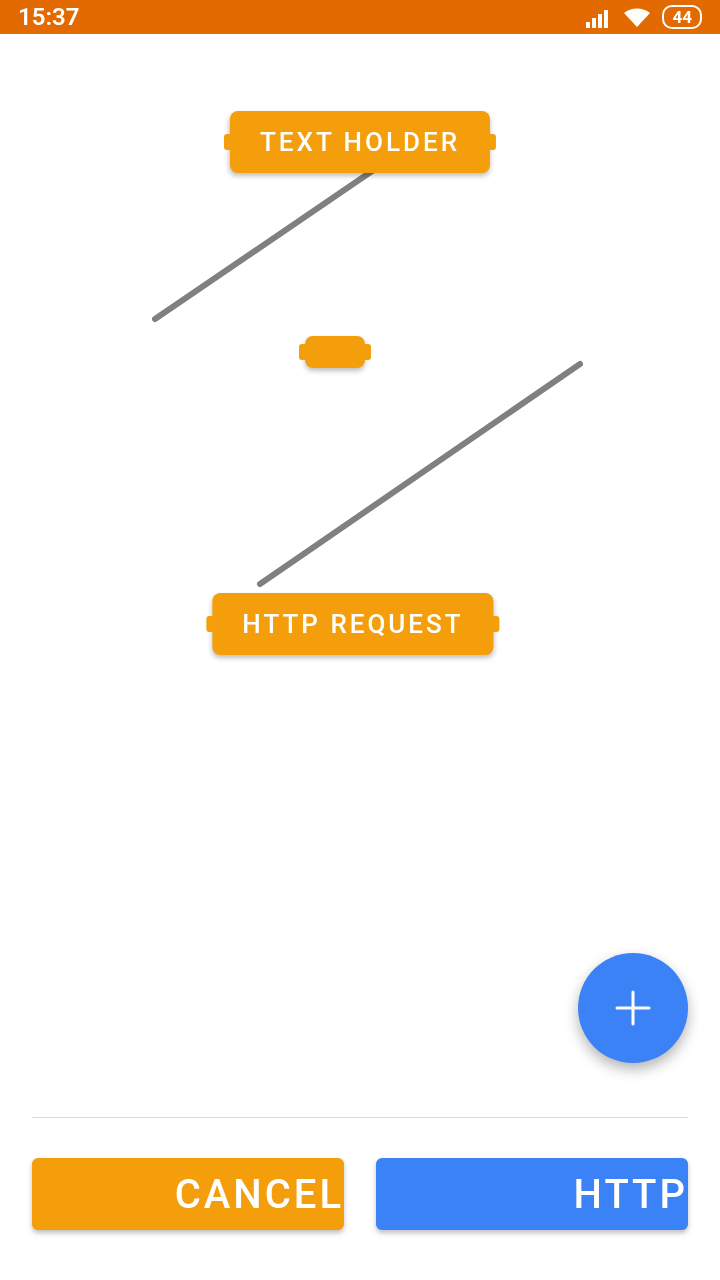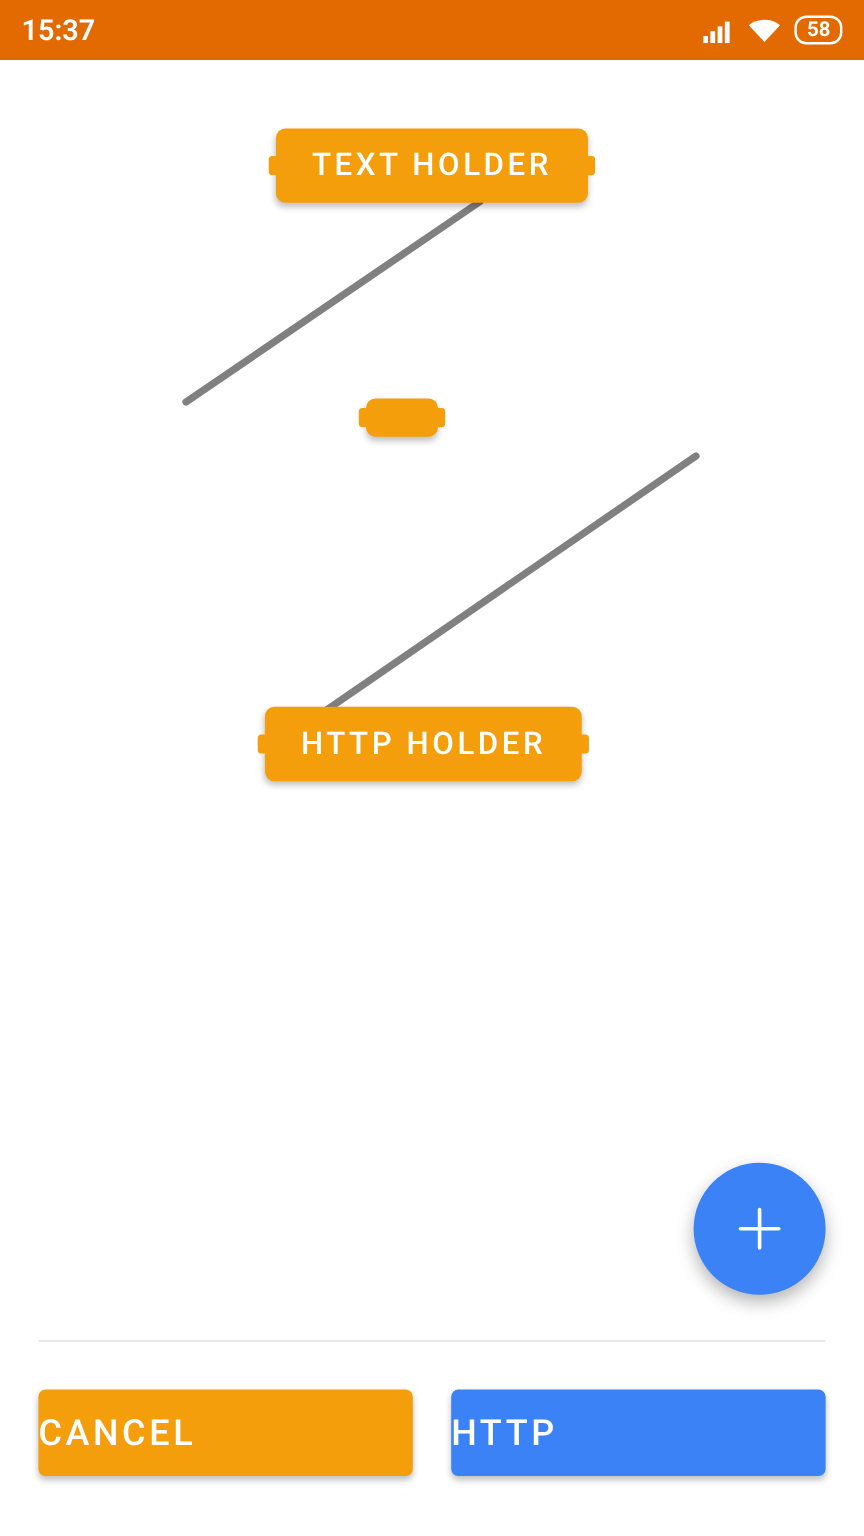--- a/index.html
+++ b/index.html
@@ -1,18 +1,18 @@
 <!DOCTYPE html>
 <html><head>
 <meta charset="utf-8">
 <style>
   * { margin: 0; padding: 0; box-sizing: border-box; }
   html, body { width: 720px; height: 1280px; overflow: hidden; font-family: Roboto, "Helvetica Neue", Arial, sans-serif; background: #ffffff; }
   .status-bar {
-    height: 50px;
+    height: 34px;
     background: #e26a00;
     color: #ffffff;
     display: flex;
     align-items: center;
     justify-content: space-between;
     padding: 0 18px;
     font-size: 24px;
     font-weight: 600;
   }
   .status-right { display: flex; align-items: center; gap: 10px; }
@@ -45,20 +45,21 @@
     background: #f59e0b; 
     color: #ffffff;
     border-radius: 8px;
     padding: 16px 30px;
     font-size: 26px;
     font-weight: 500;
     letter-spacing: 3px;
     white-space: nowrap;
     box-shadow: 0 3px 5px rgba(0,0,0,0.25);
     cursor: grab;
+    margin-top: 20px;
   }
   .node-handle {
     position: absolute;
     width: 8px;
     height: 16px;
     top: 50%;
     transform: translateY(-50%);
     background: #f59e0b;
     border-radius: 3px;
   }
@@ -96,22 +97,22 @@
     display: flex;
     gap: 32px;
     padding: 0 32px;
   }
   .footer .btn {
     flex: 1;
     height: 72px;
     border-radius: 6px;
     display: flex;
     align-items: center;
-    justify-content: flex-start;
-    font-size: 30px;
+    justify-content: flex-end;
+    font-size: 40px;
     font-weight: 500;
     letter-spacing: 3px;
     color: #ffffff;
     box-shadow: 0 3px 5px rgba(0,0,0,0.25);
     cursor: pointer;
   }
   .btn-orange { background: #f59e0b; }
   .btn-blue   { background: #3b82f6; }
 </style>
 </head>
@@ -122,21 +123,21 @@
   <span class="status-right">
     <svg width="26" height="22" viewBox="0 0 26 22">
       <rect x="0" y="16" width="4" height="6" fill="#fff"></rect>
       <rect x="6" y="12" width="4" height="10" fill="#fff"></rect>
       <rect x="12" y="8" width="4" height="14" fill="#fff"></rect>
       <rect x="18" y="4" width="4" height="18" fill="#fff"></rect>
     </svg>
     <svg width="30" height="22" viewBox="0 0 30 22">
       <path d="M15 21 L2 7 C9 1 21 1 28 7 Z" fill="#fff"></path>
     </svg>
-    <span class="battery-pill">58</span>
+    <span class="battery-pill">44</span>
   </span>
 </div>
 
 <div class="canvas">
   <svg class="connections" viewBox="0 0 720 1065">
     <line x1="400" y1="118" x2="155" y2="285" stroke="#808080" stroke-width="6" stroke-linecap="round"></line>
     <line x1="580" y1="330" x2="260" y2="550" stroke="#808080" stroke-width="6" stroke-linecap="round"></line>
   </svg>
 
   <div class="node" style="left:360px; top:88px;">
@@ -145,21 +146,21 @@
     <span class="node-handle right"></span>
   </div>
 
   <div class="node" style="left:335px; top:298px;">
     <span class="node-handle left"></span>
     <span class="node-handle right"></span>
   </div>
 
   <div class="node" style="left:353px; top:570px;">
     <span class="node-handle left"></span>
-    <span>HTTP HOLDER</span>
+    <span>HTTP REQUEST</span>
     <span class="node-handle right"></span>
   </div>
 
   <div class="fab">
     <svg width="44" height="44" viewBox="0 0 44 44">
       <line x1="22" y1="6" x2="22" y2="38" stroke="#fff" stroke-width="3" stroke-linecap="round"></line>
       <line x1="6" y1="22" x2="38" y2="22" stroke="#fff" stroke-width="3" stroke-linecap="round"></line>
     </svg>
   </div>
 </div>

